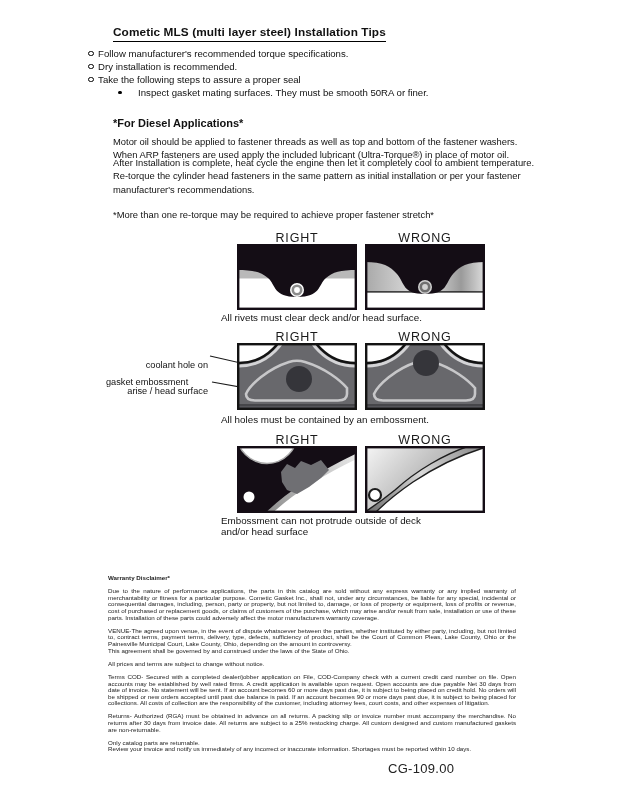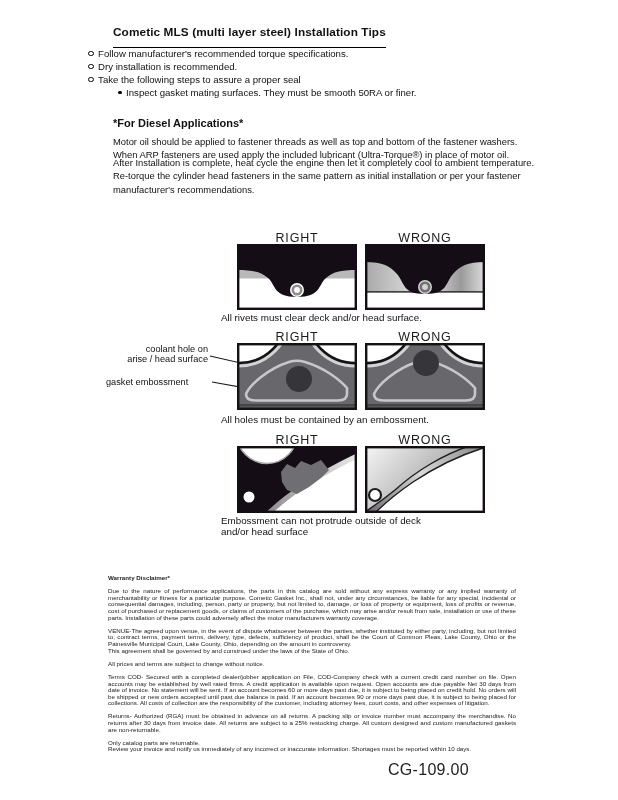--- a/index.html
+++ b/index.html
@@ -1,50 +1,50 @@
 <!DOCTYPE html>
 <html><head>
 <meta charset="utf-8">
 <style>
   html,body{margin:0;padding:0;background:#fff;}
   .page{position:relative;width:618px;height:800px;background:#ffffff;
         font-family:"Liberation Sans",sans-serif;color:#111;overflow:hidden;}
 
   .title{position:absolute;left:113px;top:25px;font-size:11.8px;font-weight:bold;
-         border-bottom:1.5px solid #000;padding-bottom:8px;letter-spacing:.1px;}
+         border-bottom:1.5px solid #000;padding-bottom:2px;letter-spacing:.1px;}
 
   .tips{position:absolute;left:88px;top:47px;font-size:9.6px;}
   .tip-line{display:flex;align-items:center;height:13px;white-space:nowrap;}
-  .tip-line.sub{margin-left:30px;}
+  .tip-line.sub{margin-left:30px;gap:12px;}
   .mk{display:inline-block;width:3.6px;height:3.6px;border-radius:50%;margin-right:4.5px;flex:0 0 auto;}
   .mk.open{border:1px solid #000;}
   .mk.fill{background:#000;}
 
   .diesel-h{position:absolute;left:113px;top:117px;font-size:11px;font-weight:bold;}
   .para{position:absolute;left:113px;width:424px;font-size:9.4px;line-height:13.3px;}
   .p1{top:135px;} .p2{top:156px;} .p3{top:208px;}
 
   .dg-label{position:absolute;width:120px;text-align:center;font-size:12.5px;letter-spacing:.8px;color:#1a1a1a;}
   .dgbox{position:absolute;width:120px;height:67px;line-height:0;}
   .dg-caption{position:absolute;left:221px;font-size:9.8px;color:#111;}
 
   .lbl-coolant{position:absolute;left:116px;width:92px;top:345px;text-align:right;
                font-size:9.2px;line-height:9.8px;}
-  .lbl-coolant span{display:block;}
+  .lbl-coolant span{display:block;margin-top:16px;}
   .lbl-emboss{position:absolute;left:106px;width:102px;top:377px;font-size:9.2px;}
 
   .leaders{position:absolute;left:200px;top:348px;pointer-events:none;}
 
   .legal{position:absolute;left:108px;top:575px;width:408px;font-size:6.2px;
          line-height:6.6px;color:#222;text-align:justify;}
   .legal .lh{font-weight:bold;margin:0;}
   .legal p{margin:6.6px 0 0 0;}
   .legal p.cont{margin-top:0;}
 
-  .doc-code{position:absolute;left:388px;top:761px;font-size:16px;letter-spacing:.3px;color:#222;}
+  .doc-code{position:absolute;left:388px;top:761px;font-size:13px;letter-spacing:.3px;color:#222;}
 </style>
 </head>
 <body>
 
 <div class="page">
 
   <div class="title">Cometic MLS (multi layer steel) Installation Tips</div>
 
   <div class="tips">
     <div class="tip-line">
@@ -61,20 +61,21 @@
     </div>
     <div class="tip-line sub">
       <span class="mk fill"></span>
       <span>Inspect gasket mating surfaces.  They must be smooth 50RA or finer.</span>
     </div>
   </div>
 
   <div class="diesel-h">*For Diesel Applications*</div>
   <div class="para p1">Motor oil should be applied to fastener threads as well as top and bottom of the fastener washers. When ARP fasteners are used apply the included lubricant (Ultra-Torque®) in place of motor oil.</div>
   <div class="para p2">After Installation is complete, heat cycle the engine then let it completely cool to ambient temperature. Re-torque the cylinder head fasteners in the same pattern as initial installation or per your fastener manufacturer's recommendations.</div>
+  <div class="para p3">*More than one re-torque may be required to achieve proper fastener stretch*</div>
 
   <div class="dg-label" style="left:237px;top:231px">RIGHT</div>
   <div class="dg-label" style="left:365px;top:231px">WRONG</div>
 
   <div class="dgbox" style="left:237px;top:244px;height:66px">
     <svg width="120" height="66" viewBox="0 0 120 66">
       <rect width="120" height="66" fill="#fff"></rect>
       <rect x="0" y="33" width="120" height="1.2" fill="#555"></rect>
       <polygon points="0,26 30,26 40,34 0,34" fill="#b9b9b9"></polygon>
       <polygon points="120,26 90,26 80,34 120,34" fill="#b9b9b9"></polygon>

